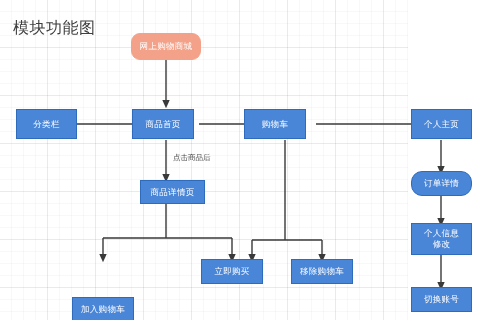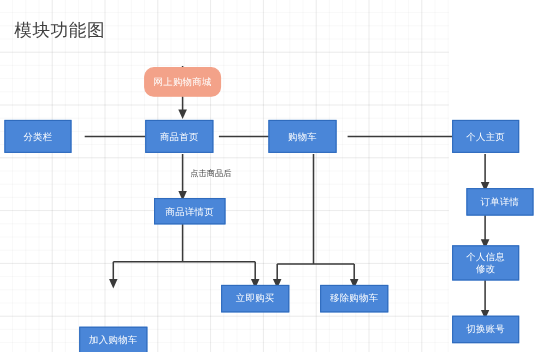--- a/index.html
+++ b/index.html
@@ -95,39 +95,39 @@
       <path d="M322,240 L322,258" marker-end="url(#ah)"></path>
 
       <path d="M441,140 L441,170" marker-end="url(#ah)"></path>
       <path d="M441,195 L441,222" marker-end="url(#ah)"></path>
       <path d="M441,254 L441,286" marker-end="url(#ah)"></path>
     </g>
   </svg>
 
   <div class="title">模块功能图</div>
 
-  <div class="node orange" style="left:131px;top:33px;width:70px;height:27px;margin-top:28px;">网上购物商城</div>
+  <div class="node orange" style="left:131px;top:33px;width:70px;height:27px;">网上购物商城</div>
 
-  <div class="node blue" style="left:4px;top:109px;width:61px;height:30px;">分类栏</div>
+  <div class="node blue" style="left:16px;top:109px;width:61px;height:30px;">分类栏</div>
 
   <div class="node blue" style="left:132px;top:109px;width:62px;height:30px;">商品首页</div>
 
   <div class="node blue" style="left:244px;top:109px;width:62px;height:30px;">购物车</div>
 
   <div class="node blue" style="left:411px;top:109px;width:61px;height:30px;">个人主页</div>
 
   <div class="edge-label" style="left:173px;top:153px;">点击商品后</div>
 
   <div class="node blue" style="left:140px;top:180px;width:65px;height:24px;">商品详情页</div>
 
   <div class="node blue" style="left:72px;top:259px;width:62px;height:25px;margin-top:38px;">加入购物车</div>
 
   <div class="node blue" style="left:201px;top:259px;width:62px;height:25px;">立即购买</div>
 
   <div class="node blue" style="left:291px;top:259px;width:62px;height:25px;">移除购物车</div>
 
-  <div class="node blue" style="left:424px;top:171px;width:61px;height:25px;">订单详情</div>
+  <div class="node blue" style="left:411px;top:171px;width:61px;height:25px;border-radius:11px;">订单详情</div>
 
   <div class="node blue" style="left:411px;top:223px;width:61px;height:32px;padding:0 9px;">个人信息修改</div>
 
   <div class="node blue" style="left:411px;top:287px;width:61px;height:25px;">切换账号</div>
 
 </div>
 
 </body></html>

